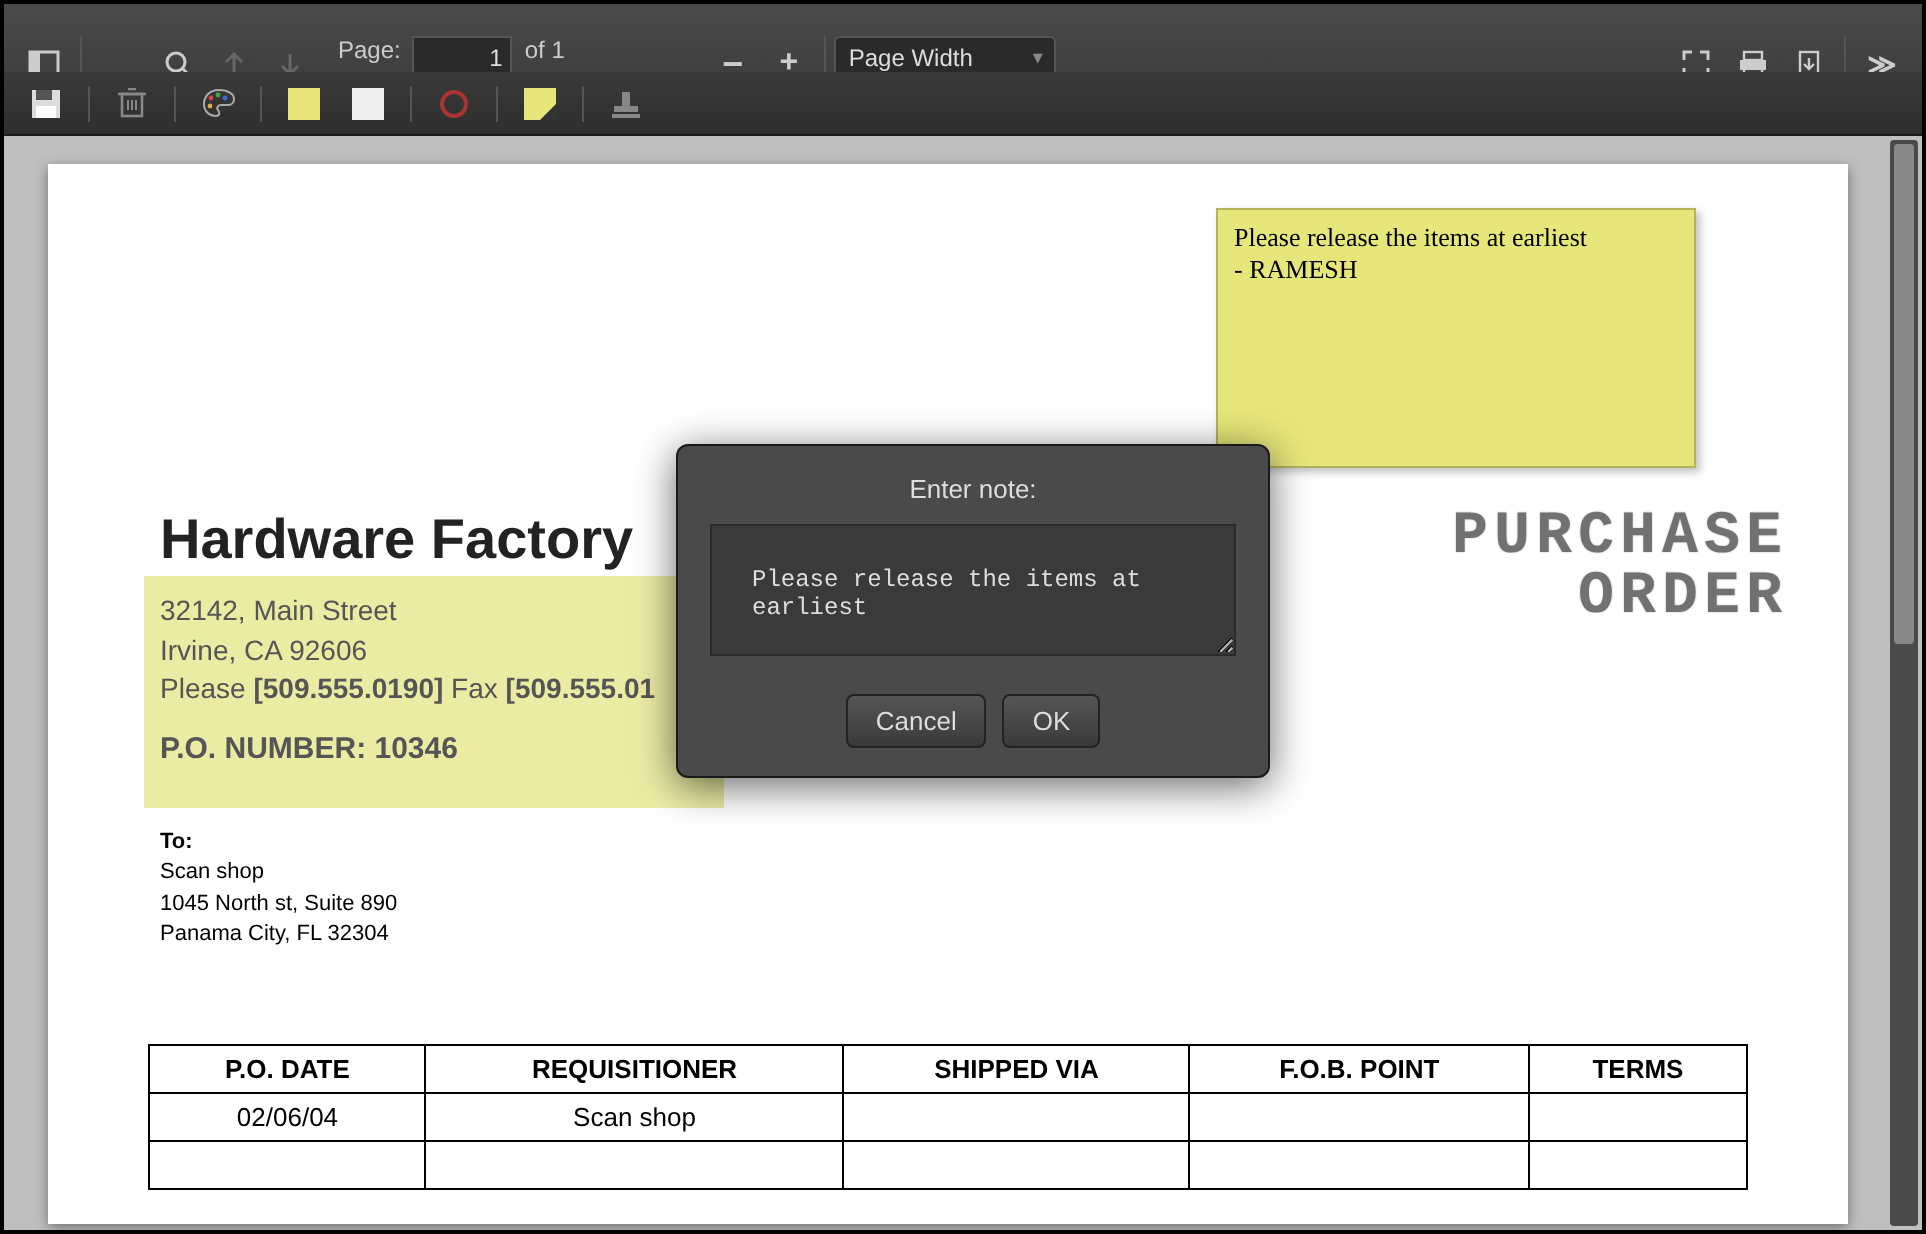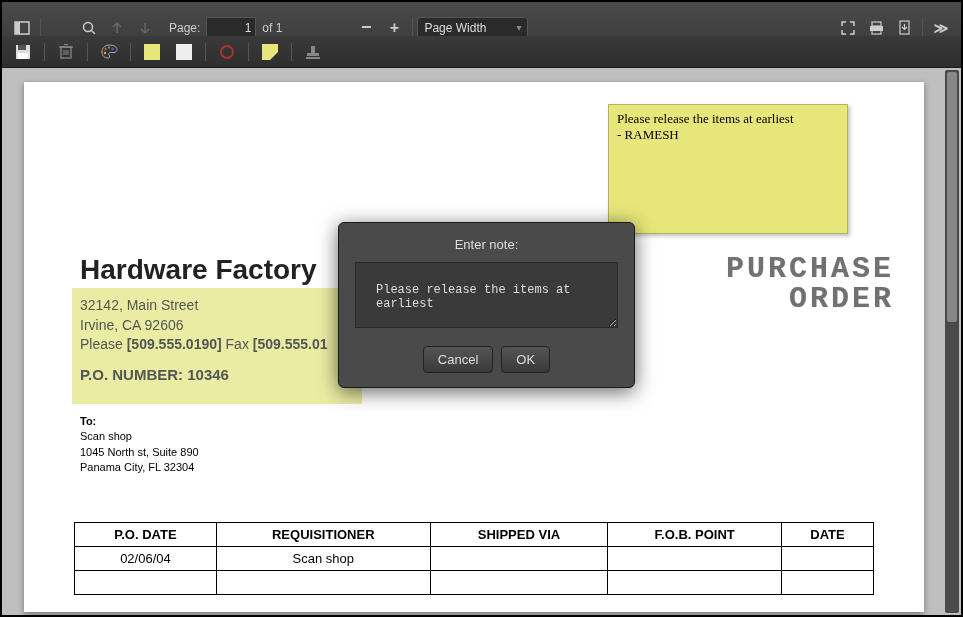--- a/index.html
+++ b/index.html
@@ -4,21 +4,21 @@
 <style>
 * { box-sizing: border-box; margin: 0; padding: 0; }
 body { font-family: Arial, sans-serif; background: #fff; width: 963px; height: 617px; overflow: hidden; position: relative; }
 
 .viewer { position: relative; width: 963px; height: 617px; border: 2px solid #000; background: #fff; }
 
 .toolbar-main {
   position: absolute; top: 0; left: 0; right: 0; height: 52px;
   background: linear-gradient(#4a4a4a, #3a3a3a);
   border-bottom: 1px solid #222;
-  display: flex; align-items: center; padding: 4px 6px;
+  display: flex; align-items: flex-start; padding: 16px 6px;
   color: #ccc; font-size: 12px;
 }
 .toolbar-main .ico { width: 28px; height: 28px; display: flex; align-items: center; justify-content: center; cursor: pointer; color: #ccc; }
 .toolbar-main .ico.disabled { color: #666; cursor: default; }
 .toolbar-main .sep { width: 1px; height: 20px; background: #555; margin: 0 4px; }
 .page-input { width: 50px; height: 22px; background: #2a2a2a; border: 1px solid #555; color: #ddd; text-align: right; padding: 0 4px; font-size: 12px; }
 .zoom-select { background: #2a2a2a; border: 1px solid #555; color: #ddd; font-size: 12px; height: 22px; padding: 2px 6px; display: flex; align-items: center; gap: 30px; border-radius: 3px; }
 .zoom-select .chev { font-size: 10px; color: #888; }
 
 .toolbar-anno {
@@ -260,21 +260,21 @@
         <div>Panama City, FL 32304</div>
       </div>
 
       <table class="po-table">
         <tbody>
             <tr>
           <th>P.O. DATE</th>
           <th>REQUISITIONER</th>
           <th>SHIPPED VIA</th>
           <th>F.O.B. POINT</th>
-          <th>DATE</th>
+          <th>TERMS</th>
         </tr>
         <tr>
           <td>02/06/04</td>
           <td>Scan shop</td>
           <td></td>
           <td></td>
           <td></td>
         </tr>
         <tr>
           <td>&nbsp;</td>

